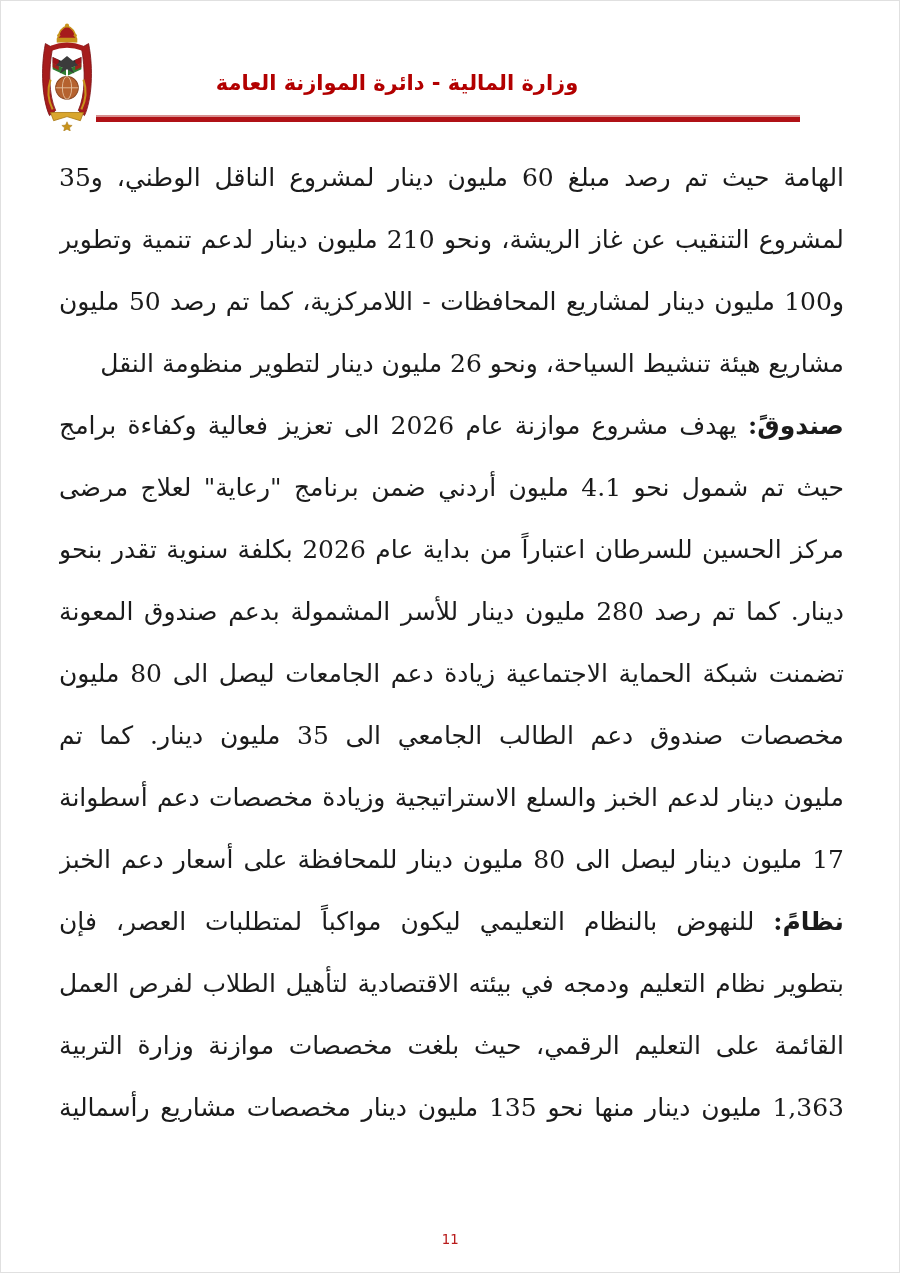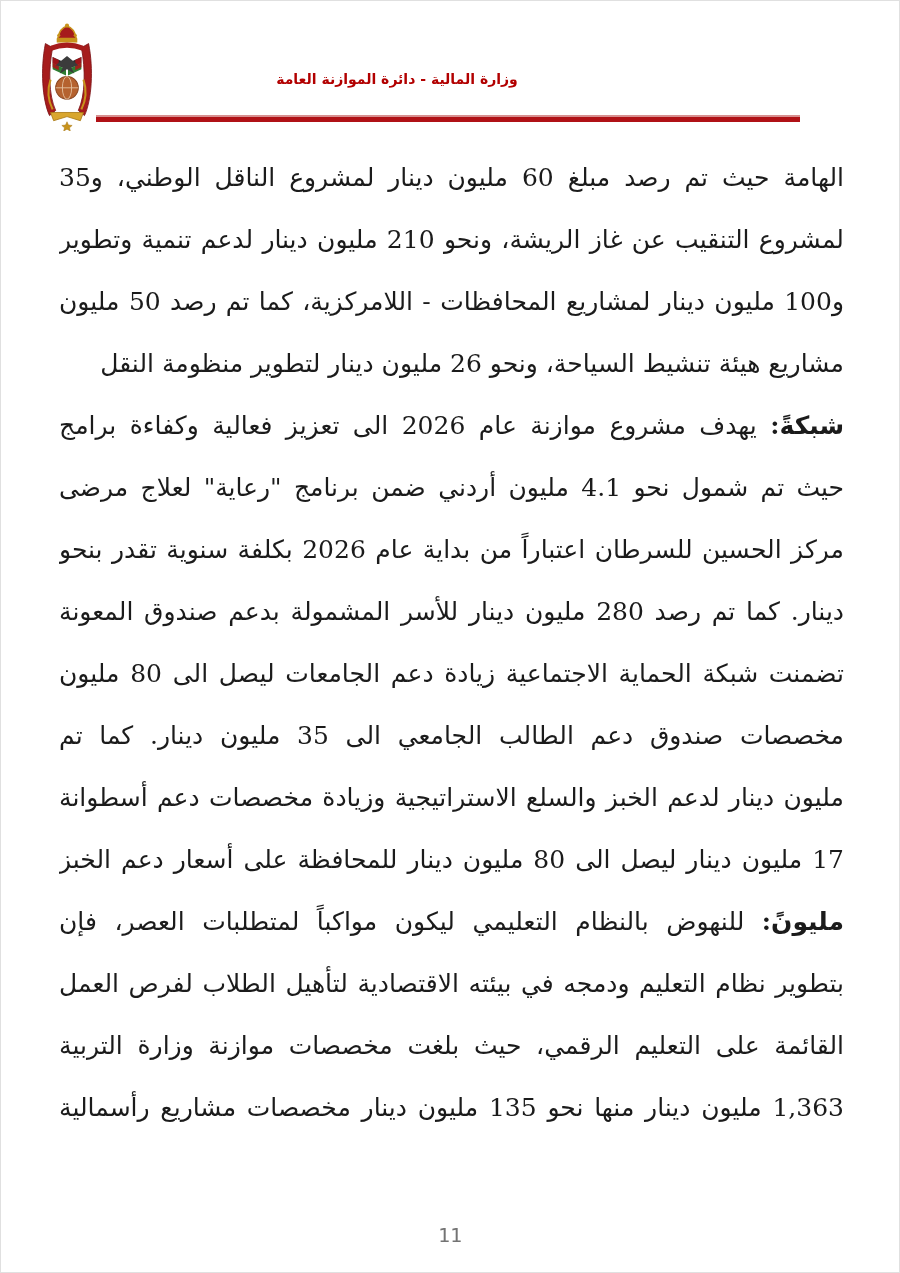--- a/index.html
+++ b/index.html
@@ -13,21 +13,21 @@
     overflow:hidden;
   }
   
   .logo {
     position:absolute; left:34px; top:22px;
     width:64px; height:108px;
   }
   .header-title {
     position:absolute; top:70px; left:0; right:106px;
     text-align:center;
-    font-size:14px; font-weight:bold;
+    font-size:21px; font-weight:bold;
     color:#b20000;
     direction:rtl;
     font-family:"DejaVu Sans","DejaVu Serif",sans-serif;
     letter-spacing:0;
   }
   .header-rule {
     position:absolute; top:114px; left:95px; width:704px;
   }
   .header-rule .thin  { height:2px; background:#d78f8f; }
   .header-rule .thick { height:5px; background:#b01116; }
@@ -46,21 +46,21 @@
   }
   .line.para-end {
     text-align:right;
     text-align-last:auto;
   }
   .line b { font-weight:bold; }
   
   .page-num {
     position:absolute; bottom:25px; left:0; right:0;
     text-align:center;
-    font-size:20px; color:#737373;
+    font-size:14px; color:#b91c1c;
     font-family:"DejaVu Sans Mono","DejaVu Sans",monospace;
   }
 </style>
 </head>
 <body>
 
 <div class="page">
 
   <svg class="logo" viewBox="0 0 62 105" xmlns="http://www.w3.org/2000/svg" aria-hidden="true">
 
@@ -100,29 +100,29 @@
   <div class="header-rule">
     <div class="thin"></div>
     <div class="thick"></div>
   </div>
 
   <div class="body-text" dir="rtl">
     <div class="line"><b></b><span>الهامة حيث تم رصد مبلغ 60 مليون دينار لمشروع الناقل الوطني، و35 مليون دينار</span></div>
     <div class="line"><b></b><span>لمشروع التنقيب عن غاز الريشة، ونحو 210 مليون دينار لدعم تنمية وتطوير البلديات،</span></div>
     <div class="line"><b></b><span>و100 مليون دينار لمشاريع المحافظات - اللامركزية، كما تم رصد 50 مليون دينار لدعم</span></div>
     <div class="line para-end"><b></b><span>مشاريع هيئة تنشيط السياحة، ونحو 26 مليون دينار لتطوير منظومة النقل العام.</span></div>
-    <div class="line"><b>شبكةً:</b><span> يهدف مشروع موازنة عام 2026 الى تعزيز فعالية وكفاءة برامج الحماية الاجتماعية،</span></div>
+    <div class="line"><b>صندوقً:</b><span> يهدف مشروع موازنة عام 2026 الى تعزيز فعالية وكفاءة برامج الحماية الاجتماعية،</span></div>
     <div class="line"><b></b><span>حيث تم شمول نحو 4.1 مليون أردني ضمن برنامج "رعاية" لعلاج مرضى السرطان في</span></div>
     <div class="line"><b></b><span>مركز الحسين للسرطان اعتباراً من بداية عام 2026 بكلفة سنوية تقدر بنحو 124 مليون</span></div>
     <div class="line"><b></b><span>دينار. كما تم رصد 280 مليون دينار للأسر المشمولة بدعم صندوق المعونة الوطنية. كما</span></div>
     <div class="line"><b></b><span>تضمنت شبكة الحماية الاجتماعية زيادة دعم الجامعات ليصل الى 80 مليون دينار وزيادة</span></div>
     <div class="line"><b></b><span>مخصصات صندوق دعم الطالب الجامعي الى 35 مليون دينار. كما تم تخصيص مبلغ 171</span></div>
     <div class="line"><b></b><span>مليون دينار لدعم الخبز والسلع الاستراتيجية وزيادة مخصصات دعم أسطوانة الغاز بنحو</span></div>
     <div class="line"><b></b><span>17 مليون دينار ليصل الى 80 مليون دينار للمحافظة على أسعار دعم الخبز والغاز المنزلي،</span></div>
-    <div class="line"><b>مليونً:</b><span> للنهوض بالنظام التعليمي ليكون مواكباً لمتطلبات العصر، فإن الحكومة ملتزمة</span></div>
+    <div class="line"><b>نظامً:</b><span> للنهوض بالنظام التعليمي ليكون مواكباً لمتطلبات العصر، فإن الحكومة ملتزمة</span></div>
     <div class="line"><b></b><span>بتطوير نظام التعليم ودمجه في بيئته الاقتصادية لتأهيل الطلاب لفرص العمل المستقبلية</span></div>
     <div class="line"><b></b><span>القائمة على التعليم الرقمي، حيث بلغت مخصصات موازنة وزارة التربية والتعليم نحو</span></div>
     <div class="line"><b></b><span>1,363 مليون دينار منها نحو 135 مليون دينار مخصصات مشاريع رأسمالية لتطوير</span></div>
   </div>
 
   <div class="page-num">11</div>
 
 </div>
 
 </body></html>

